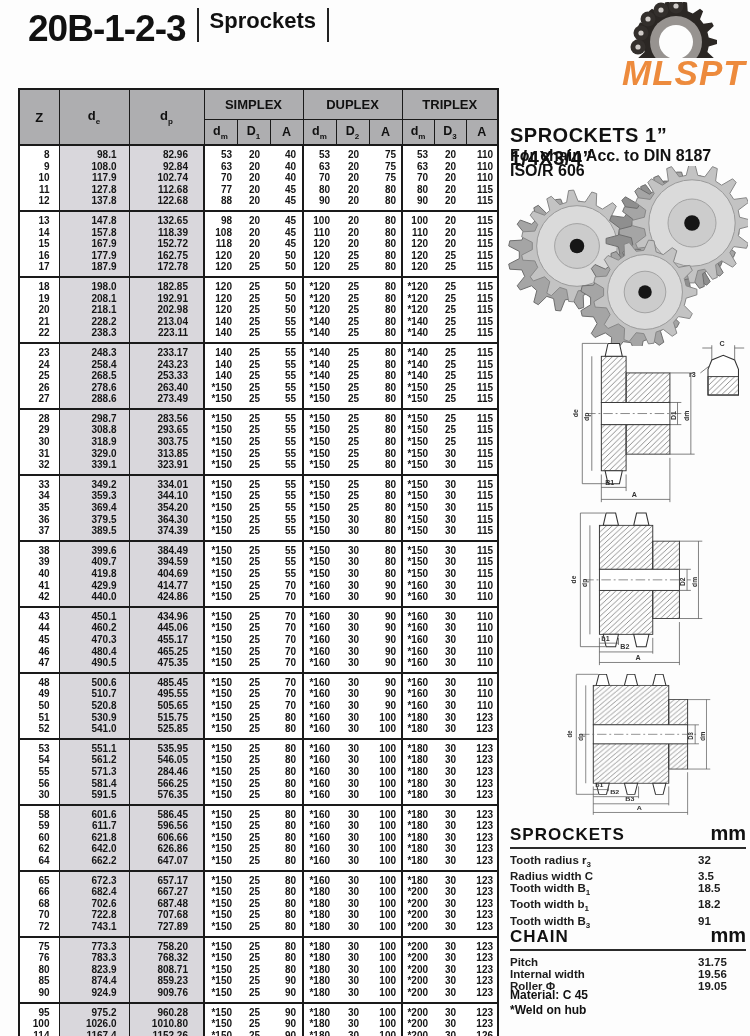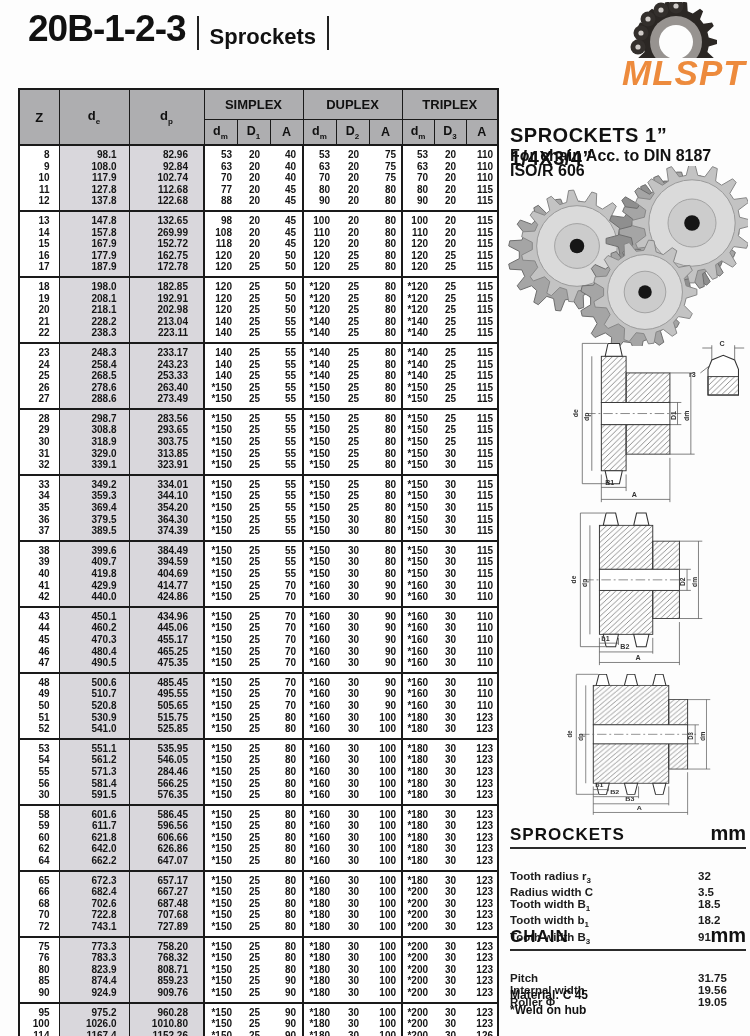--- a/index.html
+++ b/index.html
@@ -1,20 +1,20 @@
 <!DOCTYPE html>
 <html><head>
 <meta charset="utf-8">
 <style>
 *{margin:0;padding:0;box-sizing:border-box}
 html,body{width:750px;height:1036px}
 body{background:#fdfdfd;font-family:"Liberation Sans",sans-serif;position:relative;overflow:hidden;color:#111}
 
 
-.title-row{position:absolute;left:28px;top:8px;display:flex;align-items:flex-end;gap:11px}
+.title-row{position:absolute;left:28px;top:8px;display:flex;align-items:flex-start;gap:11px}
 .model{font-size:37px;font-weight:800;letter-spacing:-1px}
 .vbar{width:2px;height:34px;background:#222}
 .product{font-size:22px;font-weight:700}
 .logo{position:absolute;left:598px;top:2px;width:150px;height:88px}
 
 
 table.parts{position:absolute;left:18px;top:88px;width:479px;border-collapse:collapse;table-layout:fixed;border:2px solid #1a1a1a;background:#fff}
 .parts th{background:#aeaeb0;border:1.5px solid #1a1a1a;font-weight:700;color:#111;text-align:center}
 .parts tr.ghead th{font-size:13px;height:30px}
 .parts th.zh{font-size:16px}
@@ -46,21 +46,21 @@
 .drawing{position:absolute}
 #drw1{left:548px;top:336px;width:200px;height:168px}
 #drw2{left:548px;top:506px;width:200px;height:160px}
 #drw3{left:548px;top:668px;width:200px;height:150px}
 .spec{position:absolute;left:510px;width:236px}
 #spec-sprockets{top:822px}
 #spec-chain{top:924px}
 .spec-head{display:flex;justify-content:space-between;align-items:flex-end;border-bottom:2.5px solid #2b2b2b;padding-bottom:2px}
 .spec-title{font-size:17px;font-weight:800;letter-spacing:1px}
 .spec-unit{font-size:20px;font-weight:800}
-.spec-rows{margin-top:22px}
+.spec-rows{margin-top:6px}
 .spec-row{display:flex;font-size:11.5px;font-weight:700;line-height:11.9px;color:#1c1c1c}
 .spec-label{flex:1}
 .spec-label sub{font-size:8px}
 .spec-value{width:48px;text-align:left}
 .notes{position:absolute;left:510px;top:988px;font-size:12px;font-weight:800;line-height:15px}
 
 
 svg text{font-family:"Liberation Sans",sans-serif}
 .dim{stroke:#555;stroke-width:.8;fill:none}
 .outline{stroke:#333;stroke-width:1.1;fill:#fff}
@@ -219,21 +219,21 @@
         <td class="c6 fr">100</td>
         <td class="c7 fr">20</td>
         <td class="c8 fr">80</td>
         <td class="c9 fr">100</td>
         <td class="c10 fr">20</td>
         <td class="c11 fr">115</td>
       </tr>
       <tr>
         <td class="c0">14</td>
         <td class="c1">157.8</td>
-        <td class="c2">269.99</td>
+        <td class="c2">118.39</td>
         <td class="c3">108</td>
         <td class="c4">20</td>
         <td class="c5">45</td>
         <td class="c6">110</td>
         <td class="c7">20</td>
         <td class="c8">80</td>
         <td class="c9">110</td>
         <td class="c10">20</td>
         <td class="c11">115</td>
       </tr>

